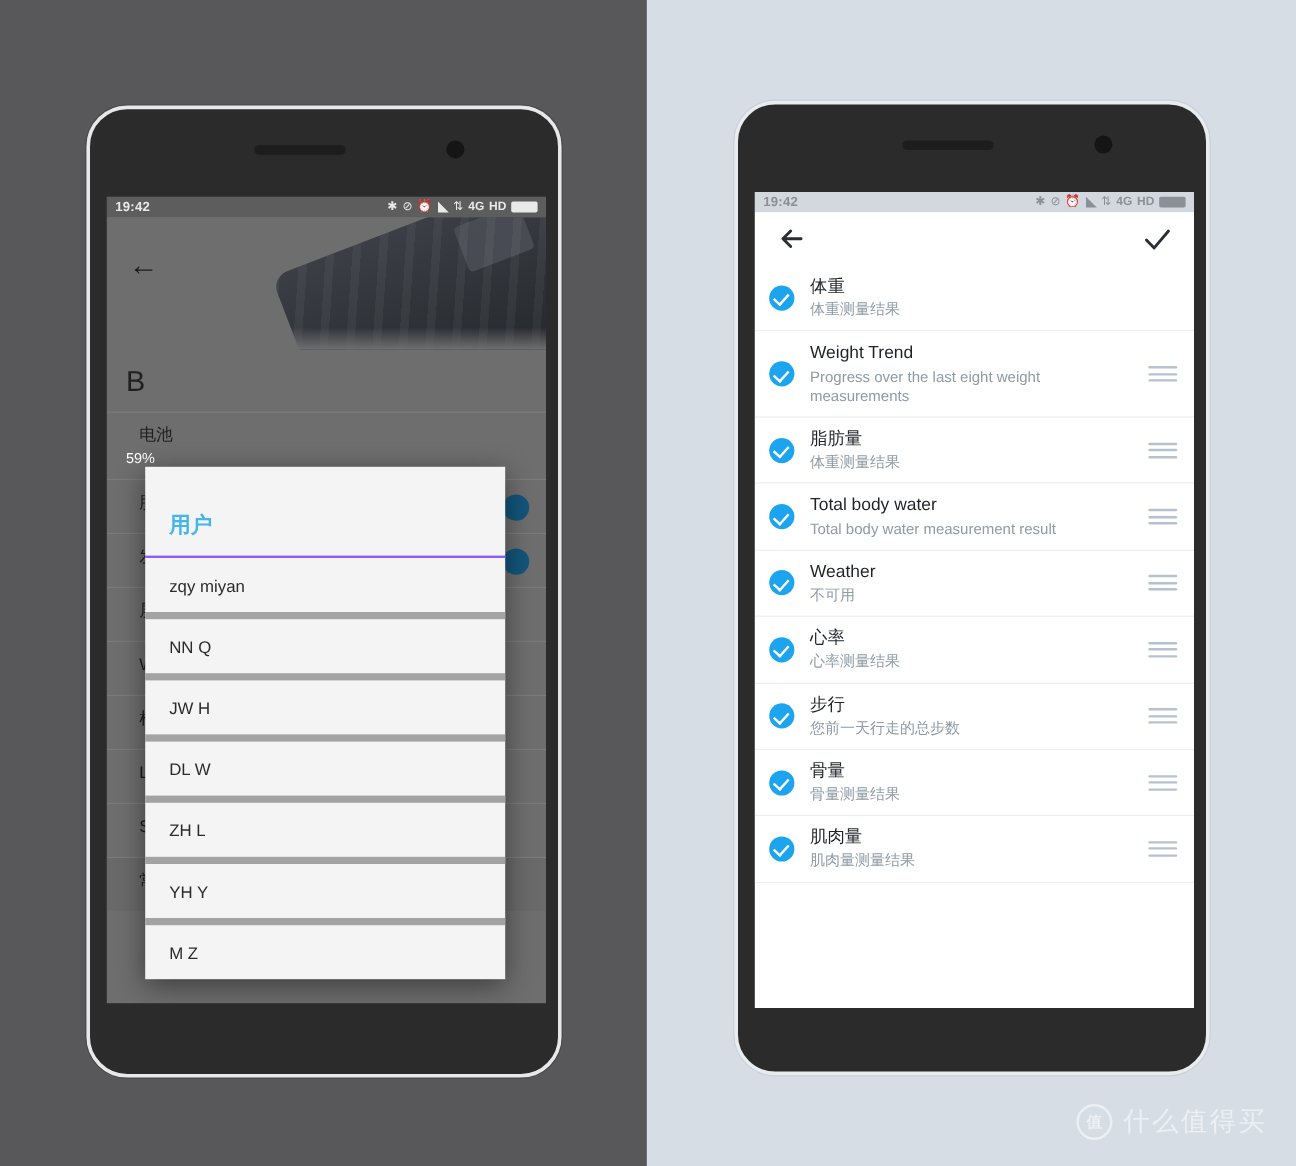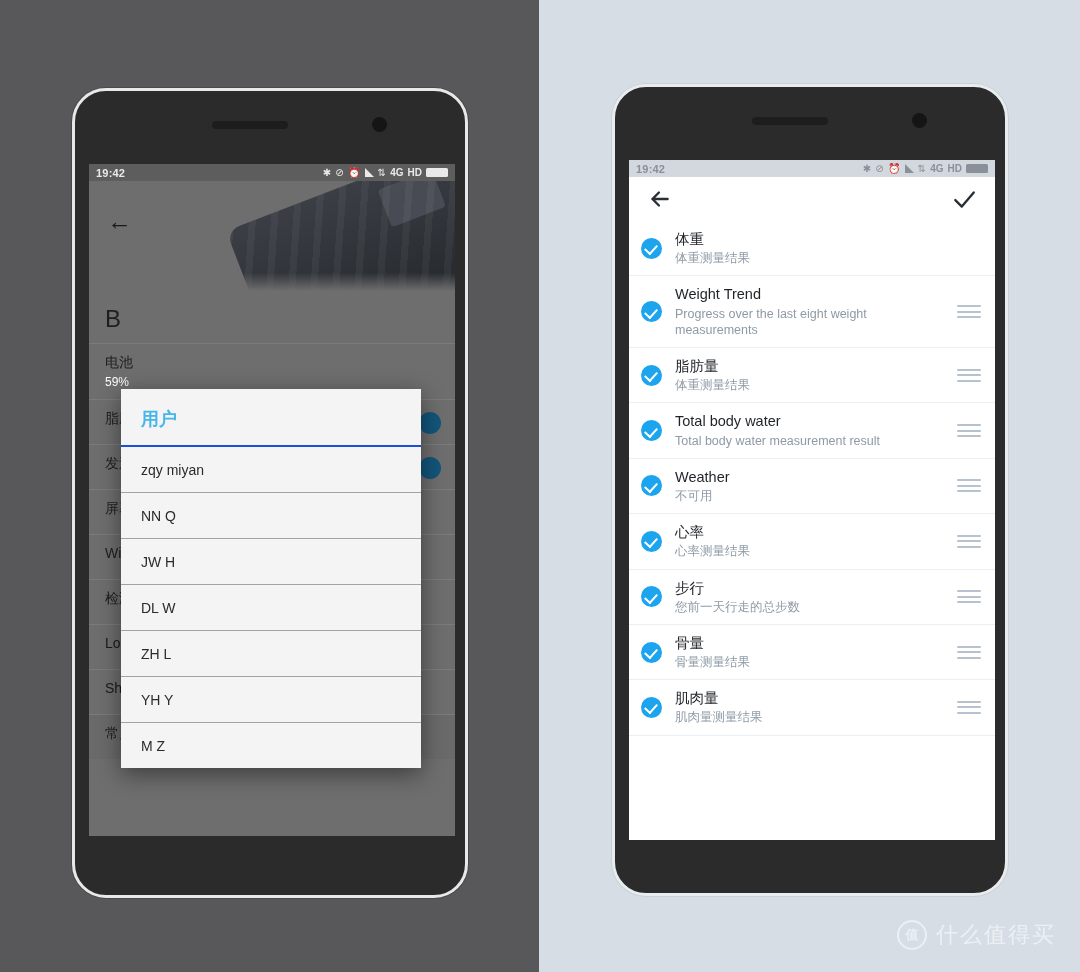--- a/index.html
+++ b/index.html
@@ -59,34 +59,34 @@
   .scale-img:after{content:"";position:absolute;inset:0;border-radius:14px;
        background:repeating-linear-gradient(115deg,rgba(255,255,255,.045) 0 7px,rgba(0,0,0,0) 7px 22px);}
   .scale-disp{position:absolute;right:26px;top:16px;width:58px;height:40px;border-radius:4px;
               background:#4a4e55;opacity:.9;}
   .hero-fade{position:absolute;left:0;bottom:0;width:100%;height:18px;
              background:linear-gradient(180deg,rgba(110,110,110,0),#6e6e6e);}
 
   .dim-body{background:#6e6e6e;color:#232323;}
   .dim-title{font-size:24px;padding:14px 16px 10px;color:#1f1f1f;letter-spacing:.3px;}
   .dim-row{position:relative;padding:10px 16px;border-top:1px solid #7b7b7b;min-height:24px;}
-  .dim-row .main{font-size:14px;color:#1e1e1e;}
+  .dim-row .main{font-size:14px;color:#1e1e1e;margin-left:11px;}
   .dim-row .sub{font-size:12px;color:#ffffff;margin-top:3px;}
   .dim-row.en .main{font-size:14px;color:#1a1a1a;}
   .knob{position:absolute;right:14px;top:12px;width:22px;height:22px;border-radius:50%;
         background:#13557a;}
   .dim-row.block{background:#6a6a6a;}
 
   
   .dialog{position:absolute;left:32px;top:225px;width:300px;background:#f4f4f4;
           box-shadow:0 6px 22px rgba(0,0,0,.45);}
-  .dialog-head{padding:18px 20px 14px;border-bottom:2px solid #1d4ed8;}
+  .dialog-head{padding:36px 20px 14px;border-bottom:2px solid #8b5cf6;}
   .dialog-head .t{color:#45b6ec;font-size:18px;font-weight:700;}
   .dlg-item{padding:0 20px;height:45px;display:flex;align-items:center;
-            font-size:14px;color:#2b2b2b;border-bottom:1px solid #a3a3a3;}
+            font-size:14px;color:#2b2b2b;border-bottom:6px solid #a3a3a3;}
   .dlg-item:last-child{border-bottom:none;}
 
   
   .appbar{height:44px;display:flex;align-items:center;justify-content:space-between;
           padding:0 18px;background:#fff;}
   .appbar .ic{width:26px;height:26px;color:#2a2f36;}
   .rows{background:#fff;}
   .row{display:flex;align-items:center;padding:9px 14px 9px 12px;
        border-bottom:1px solid #eceff2;box-sizing:border-box;}
   .check{flex:0 0 auto;width:21px;height:21px;border-radius:50%;background:#1ca5ee;

